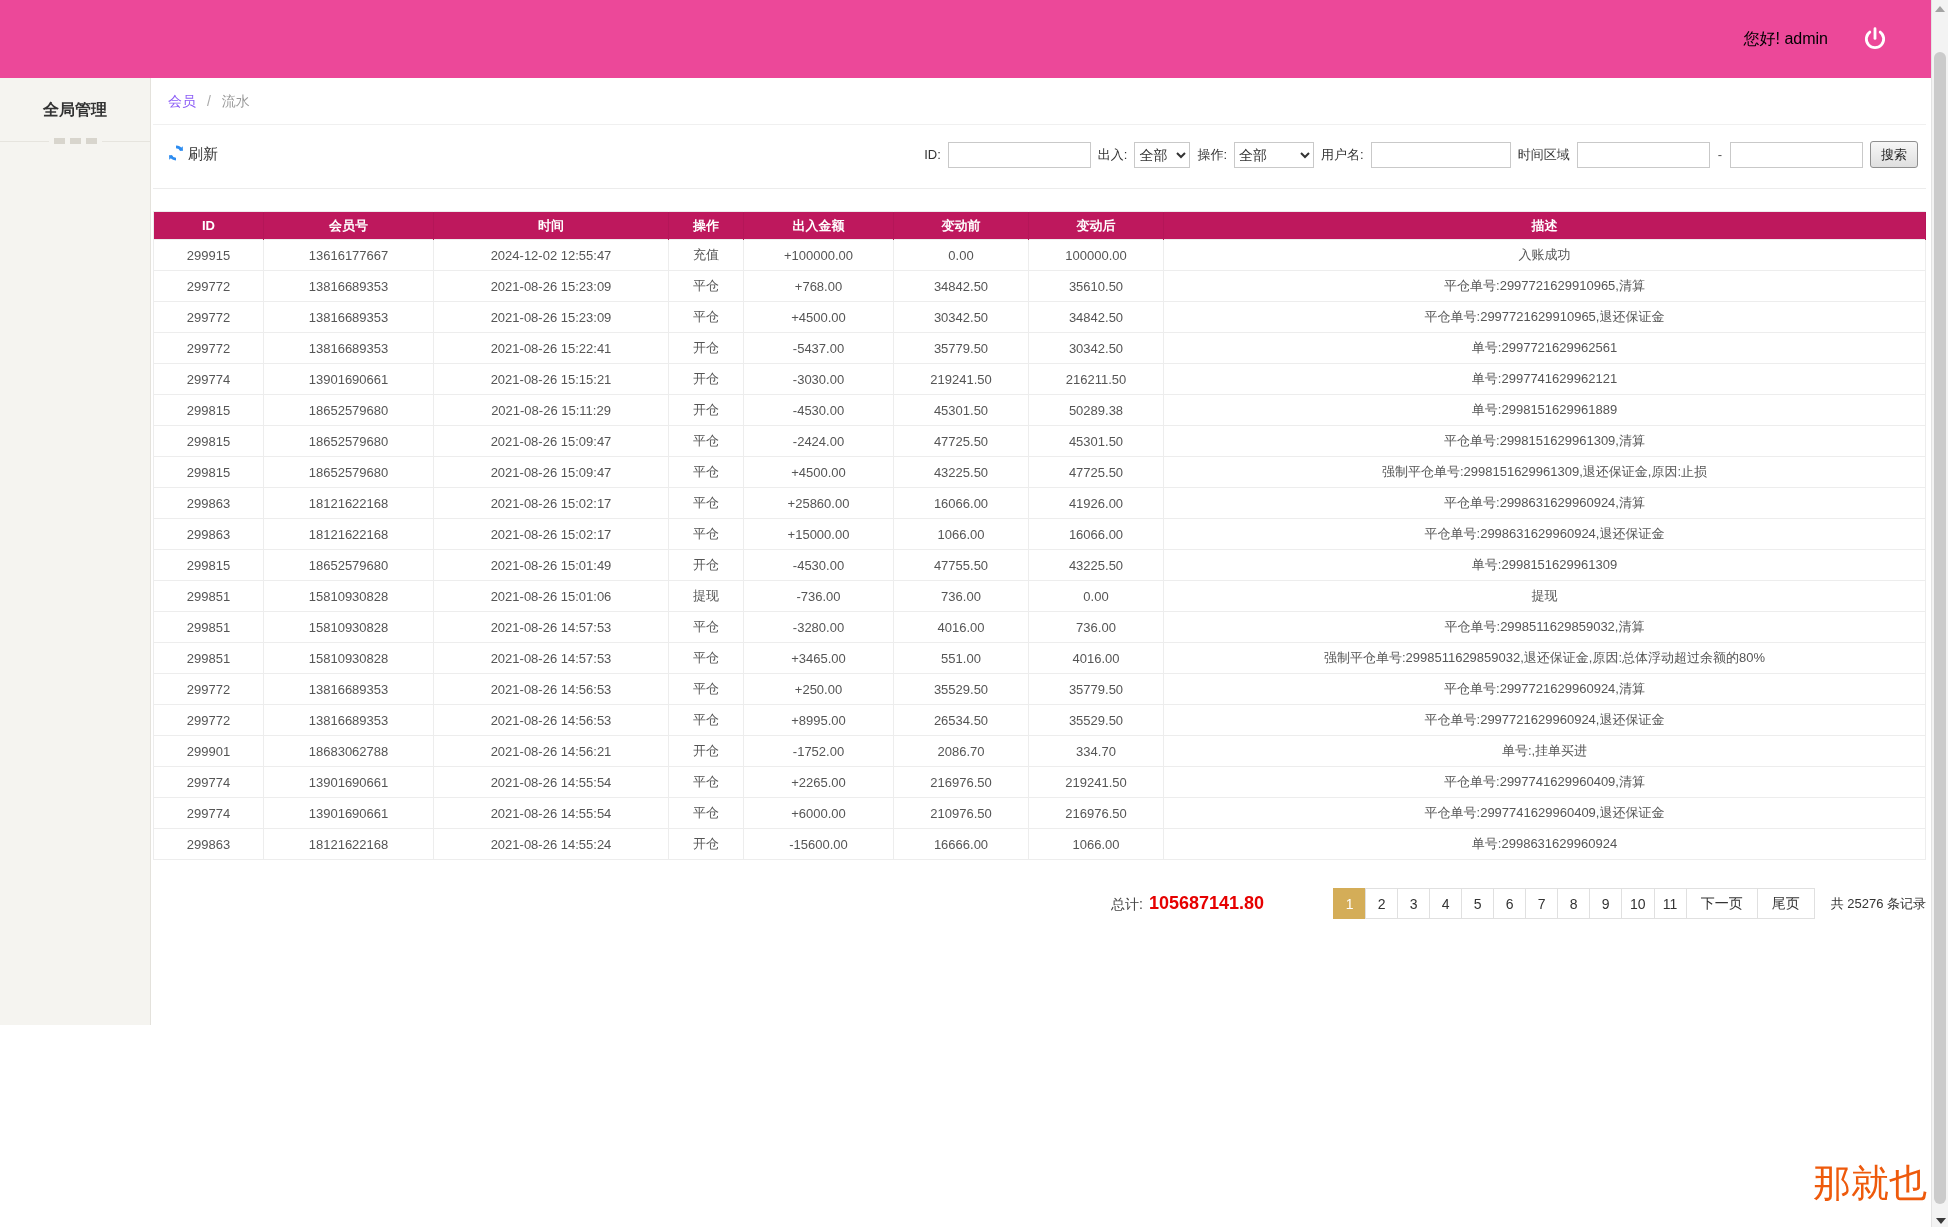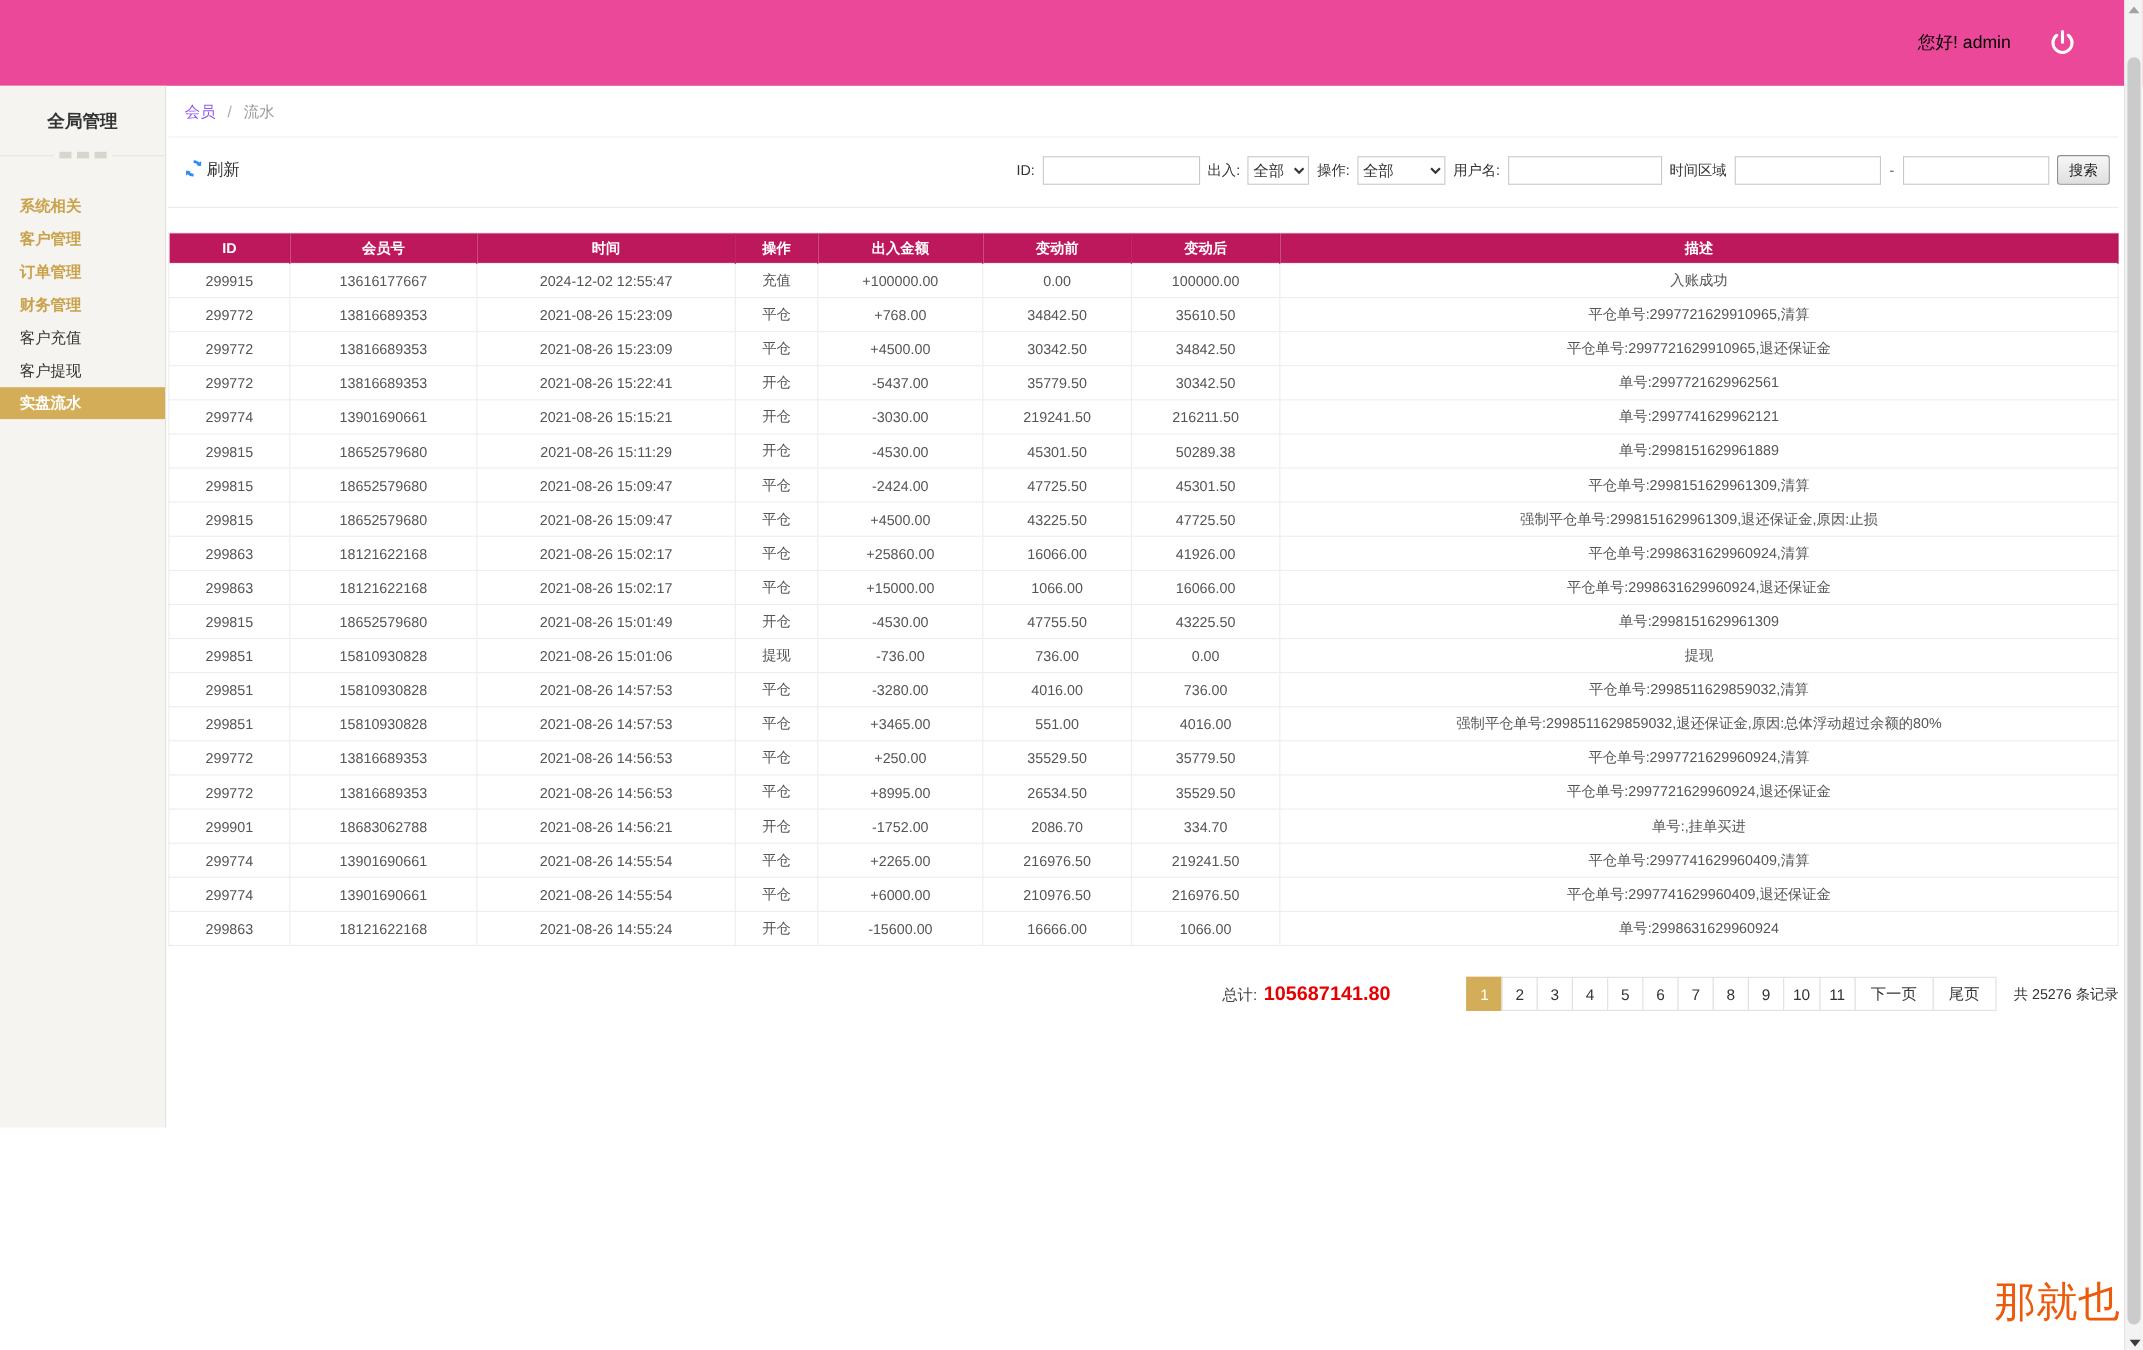--- a/index.html
+++ b/index.html
@@ -105,29 +105,20 @@
 
 <div class="wrap">
 
   <div class="sidebar">
     <div class="side-title">全局管理</div>
     <div class="side-divider">
       <span class="sq"></span>
         <span class="sq"></span>
         <span class="sq"></span>
     </div>
-    <nav>
-        <div class="nav-item gold">系统相关</div>
-        <div class="nav-item gold">客户管理</div>
-        <div class="nav-item gold">订单管理</div>
-        <div class="nav-item gold">财务管理</div>
-        <div class="nav-item">客户充值</div>
-        <div class="nav-item">客户提现</div>
-        <div class="nav-item active">实盘流水</div>
-      </nav>
   </div>
 
   <div class="main">
 
     <div class="breadcrumb">
       <a class="bc-link">会员</a>
       <span class="bc-sep">/</span>
       <span class="bc-cur">流水</span>
     </div>
 

